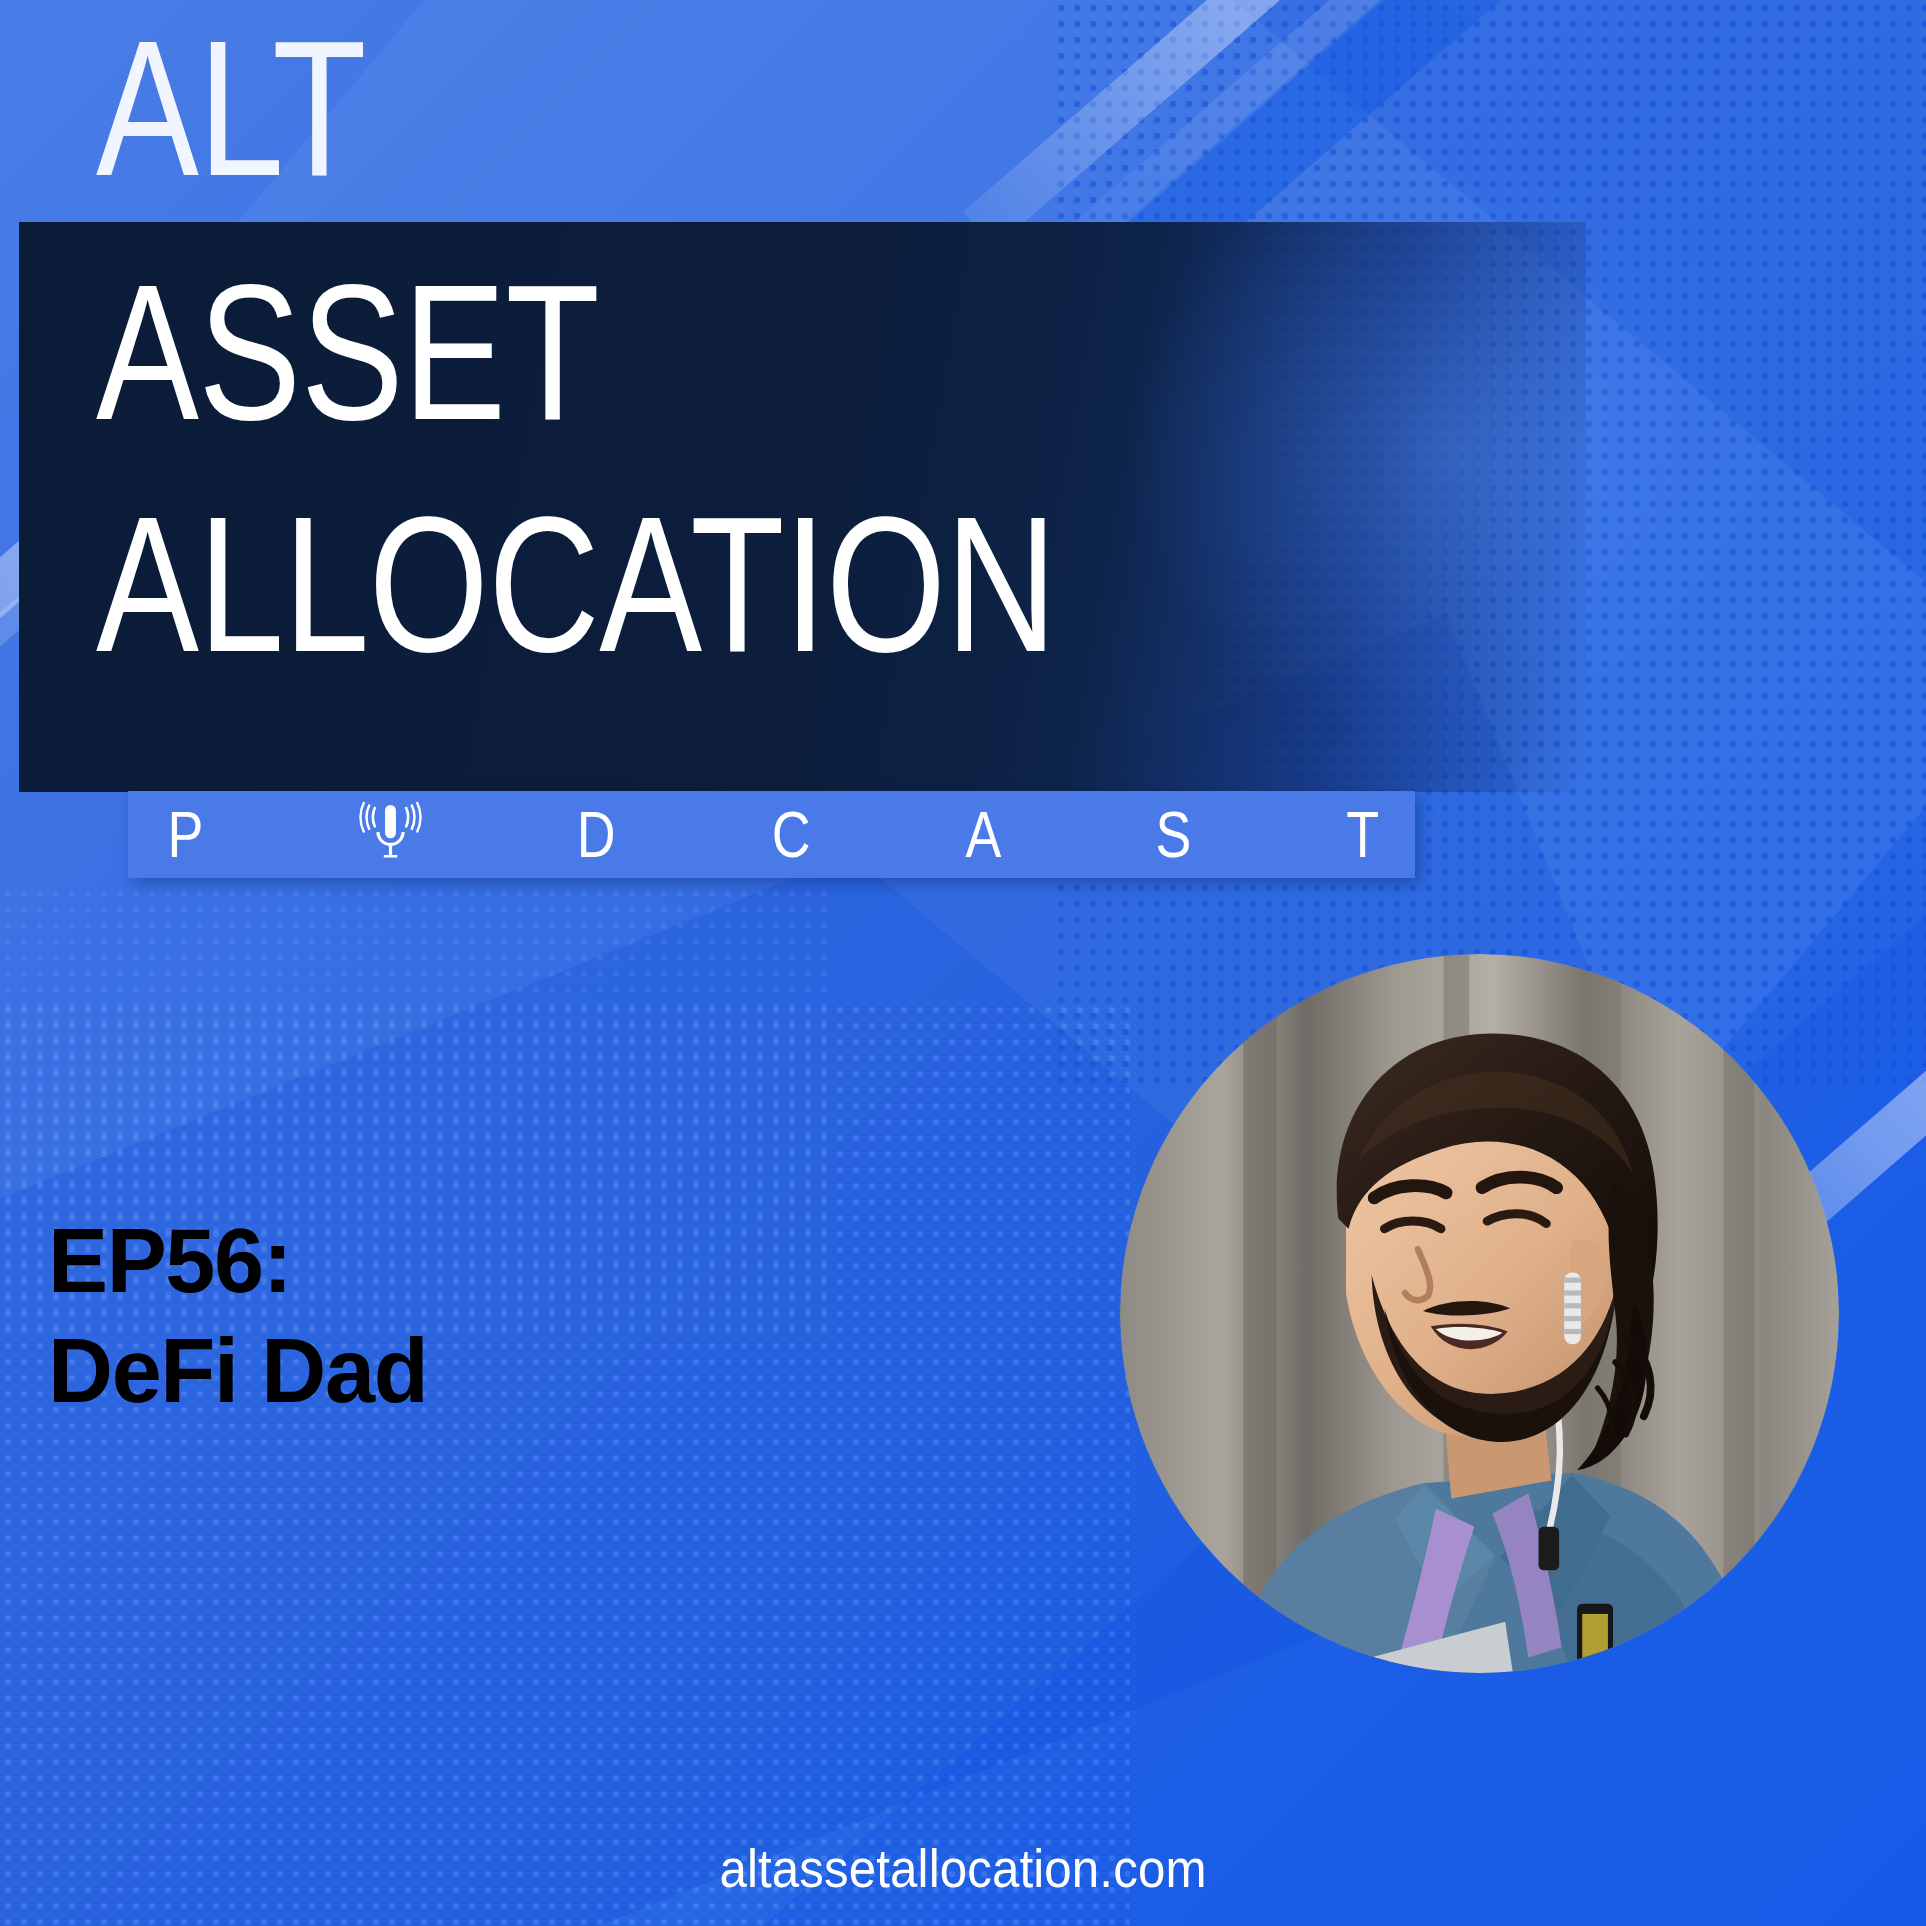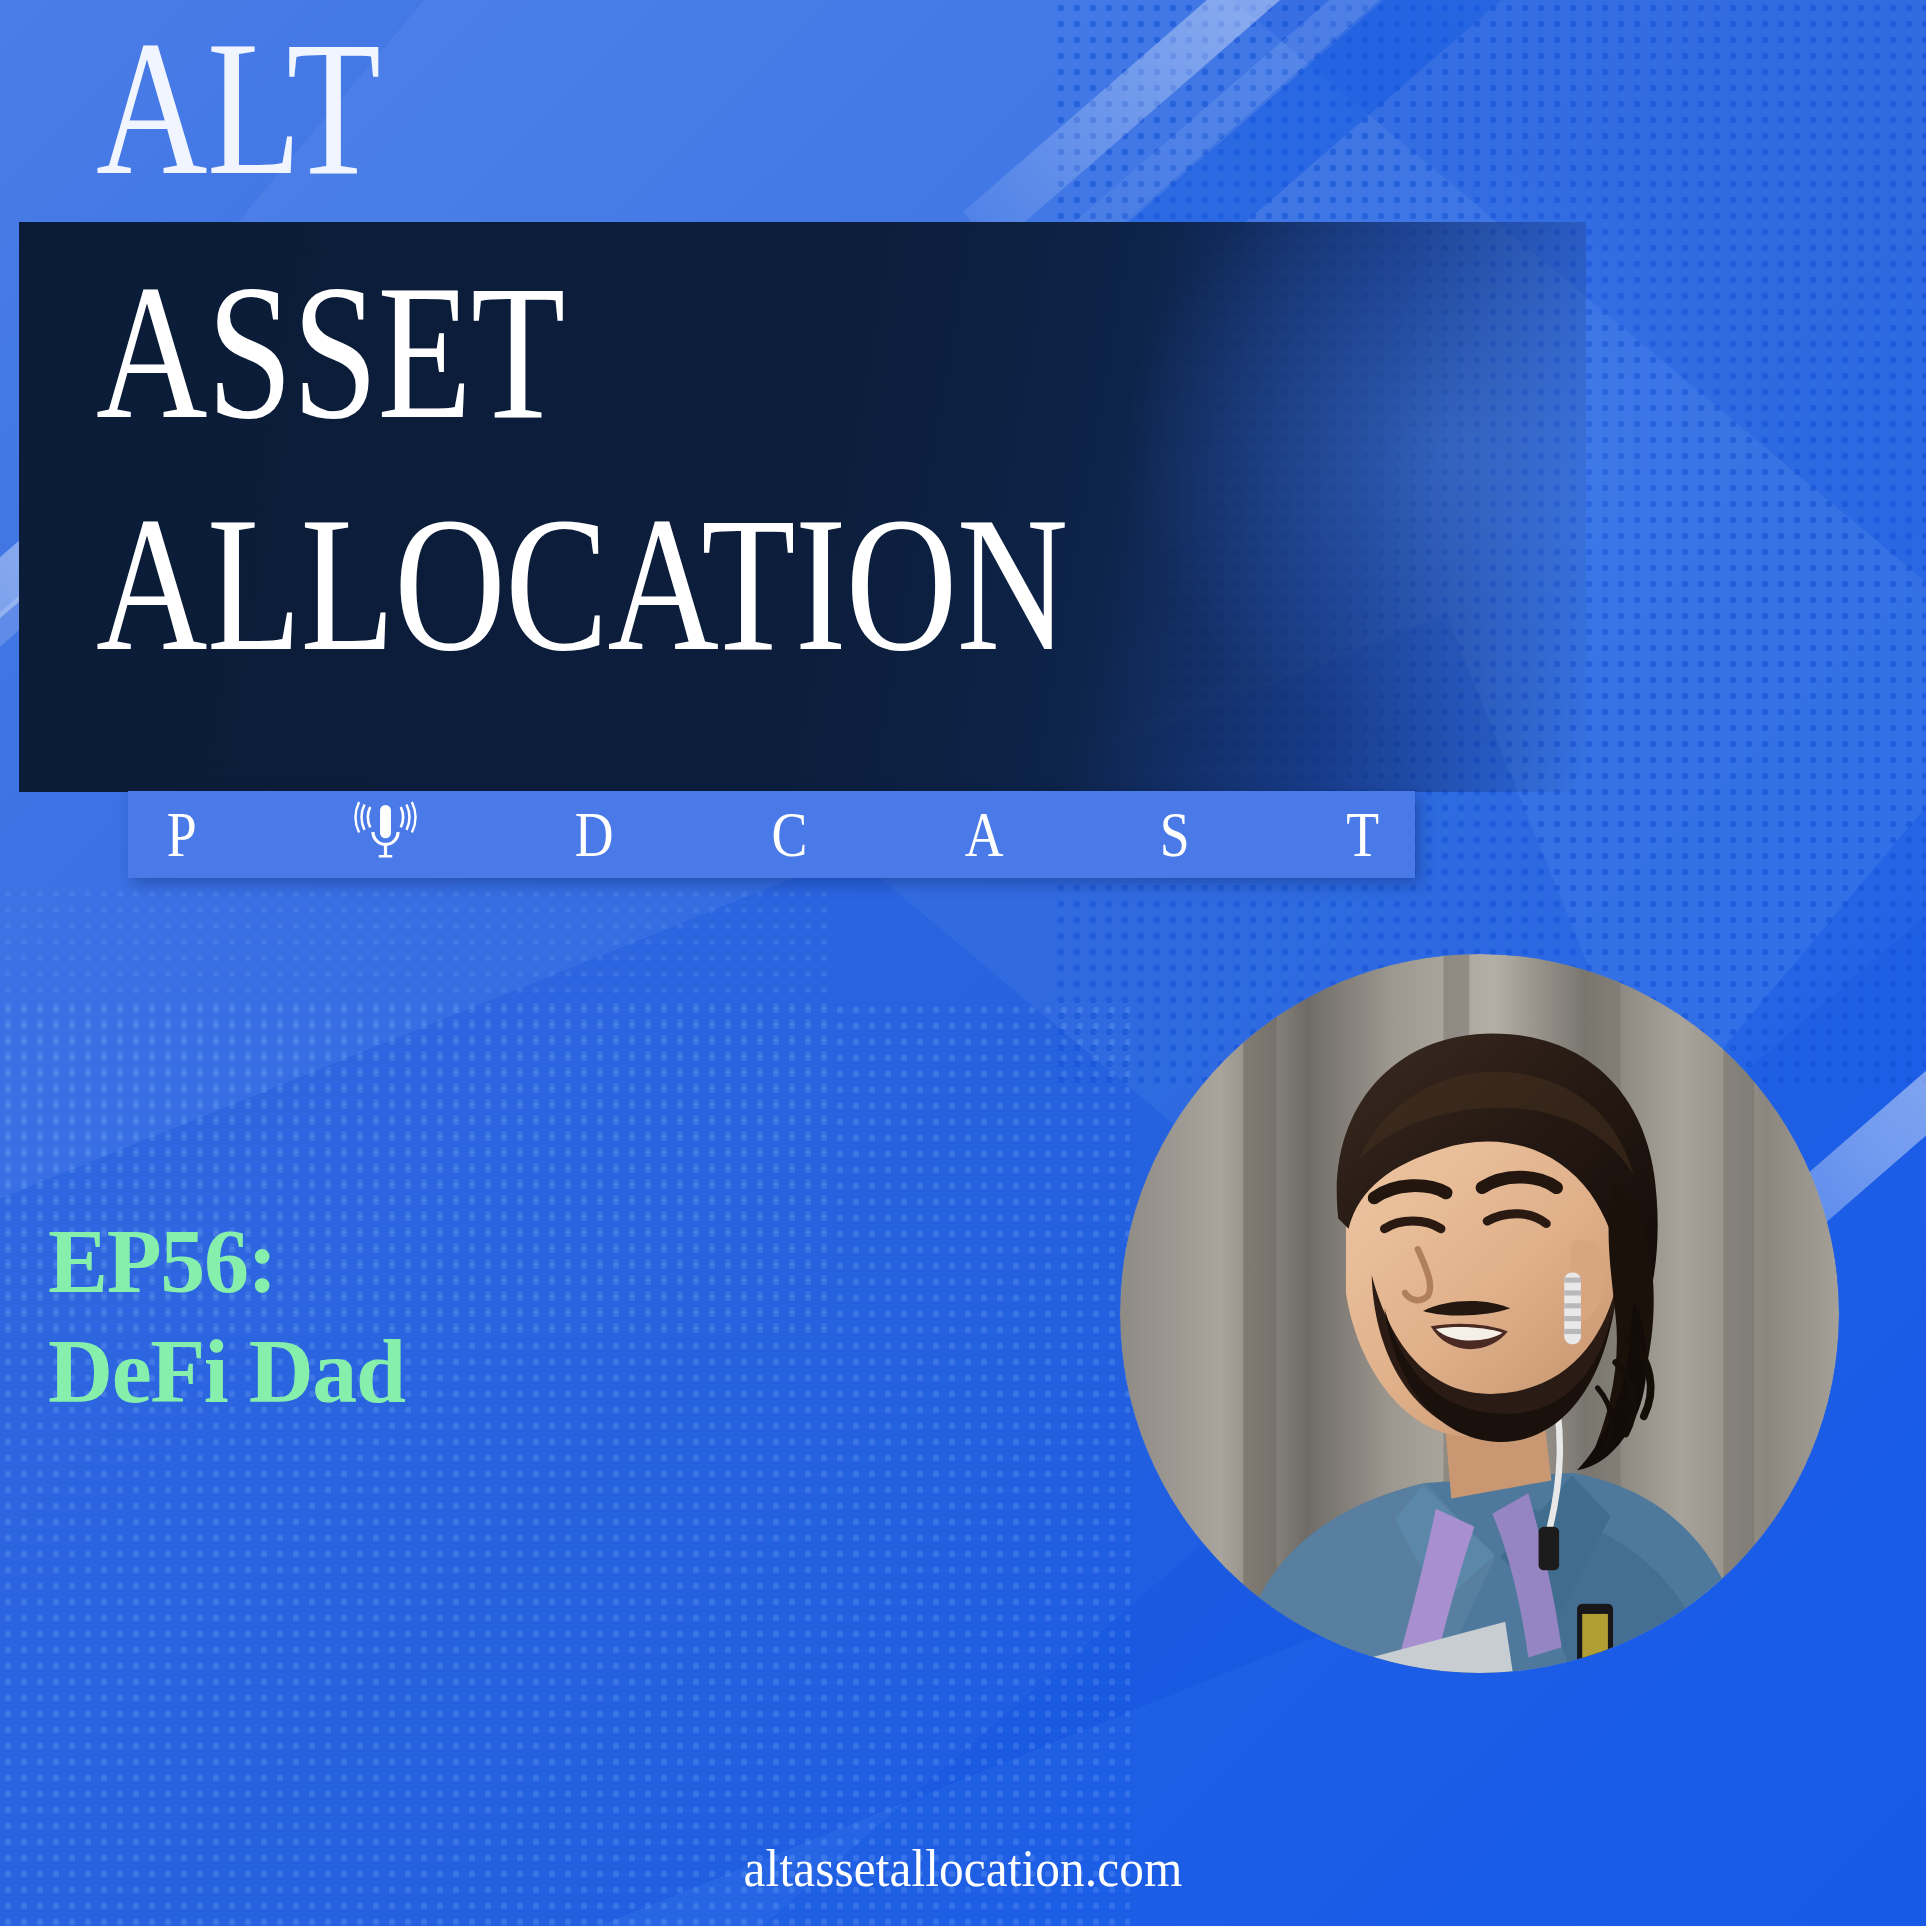--- a/index.html
+++ b/index.html
@@ -2,21 +2,21 @@
 <html style="font-size:10.3px"><head>
 <meta charset="utf-8">
 <style>
   html,body{margin:0;padding:0;background:#2f6ae0;}
   *{box-sizing:border-box;}
 
   .cover{
     position:relative;
     width:1926px;height:1926px;
     overflow:hidden;
-    font-family:Liberation Serif, serif;
+    font-family:Liberation Sans, sans-serif;
     background:#2f6ae0;
   }
 
   
   .bg-base{
     position:absolute;inset:0;
     background:linear-gradient(135deg,#4a7de6 0%,#3a70e4 28%,#2f6ae0 55%,#1f62e8 80%,#1a5eea 100%);
   }
 
   
@@ -149,21 +149,21 @@
   .mic-wrap{
     width:71px;height:76px;
     display:flex;align-items:center;justify-content:center;
   }
   .mic-wrap svg{display:block;}
 
   
   .ep-title{
     position:absolute;
     left:48px;top:1207px;
-    color:#86efac;
+    color:#000000;
     font-size:90px;
     font-weight:bold;
     line-height:1.22;
     letter-spacing:-0.015em;
     white-space:pre-line;
   }
 
   
   .portrait{
     position:absolute;

